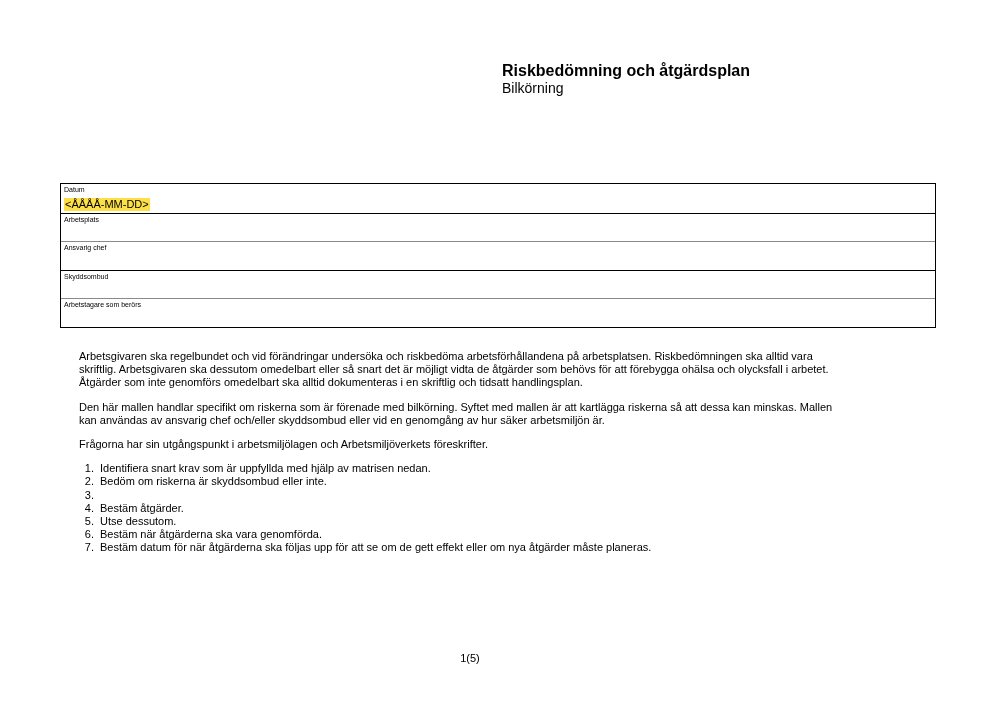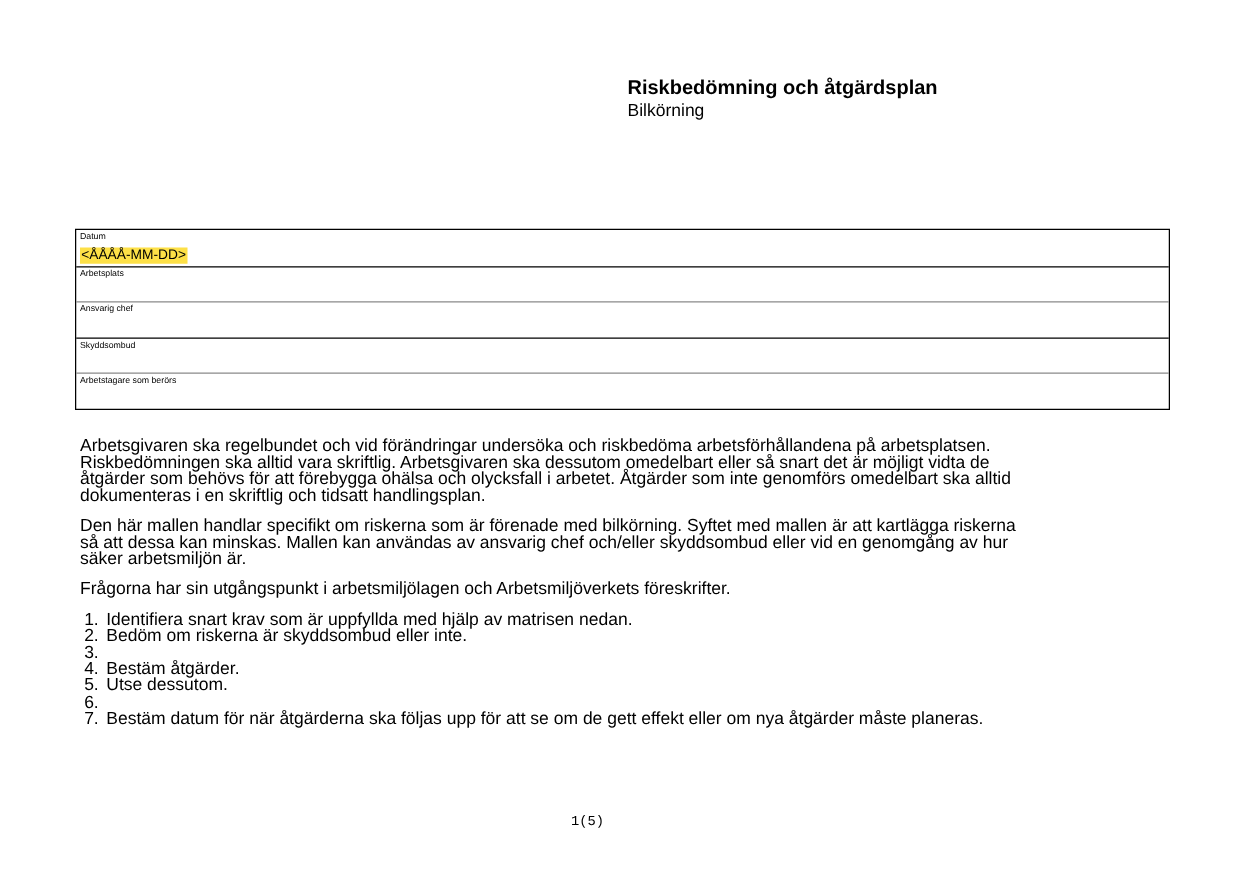--- a/index.html
+++ b/index.html
@@ -6,26 +6,26 @@
   body { width:1000px; height:707px; position:relative; overflow:hidden; font-family:"Liberation Sans", sans-serif; color:#000; }
   .title-block { position:absolute; left:502px; top:61px; }
   .doc-title { font-size:16px; font-weight:bold; line-height:19px; }
   .doc-subtitle { font-size:14px; line-height:16px; }
   .form-table { position:absolute; left:60px; top:183px; width:876px; border:1px solid #000; border-top:1px solid #000; box-sizing:border-box; }
   .form-row { height:28.6px; box-sizing:border-box; padding:2px 3px 0 3px; position:relative; }
   .form-row + .form-row { border-top:1px solid #000; }
   .form-row.grey-top { border-top:1px solid #8a8a8a; }
   .field-label { font-size:7px; line-height:8px; display:block; color:#000; }
   .field-value { font-size:11px; line-height:13px; background:#fde047; display:inline-block; padding:0 1px; }
-  .body-text { position:absolute; left:64px; top:350px; width:760px; font-size:14px; line-height:13.2px; }
+  .body-text { position:absolute; left:79px; top:350px; width:760px; font-size:11px; line-height:13.2px; }
   .body-text p { margin:0 0 11px 0; }
   .steps { margin:0; padding:0; list-style:none; }
   .steps li { display:flex; }
   .steps .num { width:15px; text-align:right; margin-right:6px; flex:0 0 auto; }
-  .page-number { position:absolute; left:0; width:940px; top:652px; text-align:center; font-size:11px;font-family:Liberation Mono, monospace; }
+  .page-number { position:absolute; left:0; width:940px; top:652px; text-align:center; font-size:11px; }
 </style>
 </head>
 <body>
 
 <div class="title-block">
   <div class="doc-title">Riskbedömning och åtgärdsplan</div>
   <div class="doc-subtitle">Bilkörning</div>
 </div>
 
 <div class="form-table">
@@ -66,20 +66,21 @@
     <li>
         <span class="num">4.</span>
         <span>Bestäm åtgärder.</span>
       </li>
     <li>
         <span class="num">5.</span>
         <span>Utse dessutom.</span>
       </li>
     <li>
         <span class="num">6.</span>
+        <span>Bestäm när åtgärderna ska vara genomförda.</span>
       </li>
     <li>
         <span class="num">7.</span>
         <span>Bestäm datum för när åtgärderna ska följas upp för att se om de gett effekt eller om nya åtgärder måste planeras.</span>
       </li>
   </ol>
 </div>
 
 <div class="page-number">1(5)</div>
 

